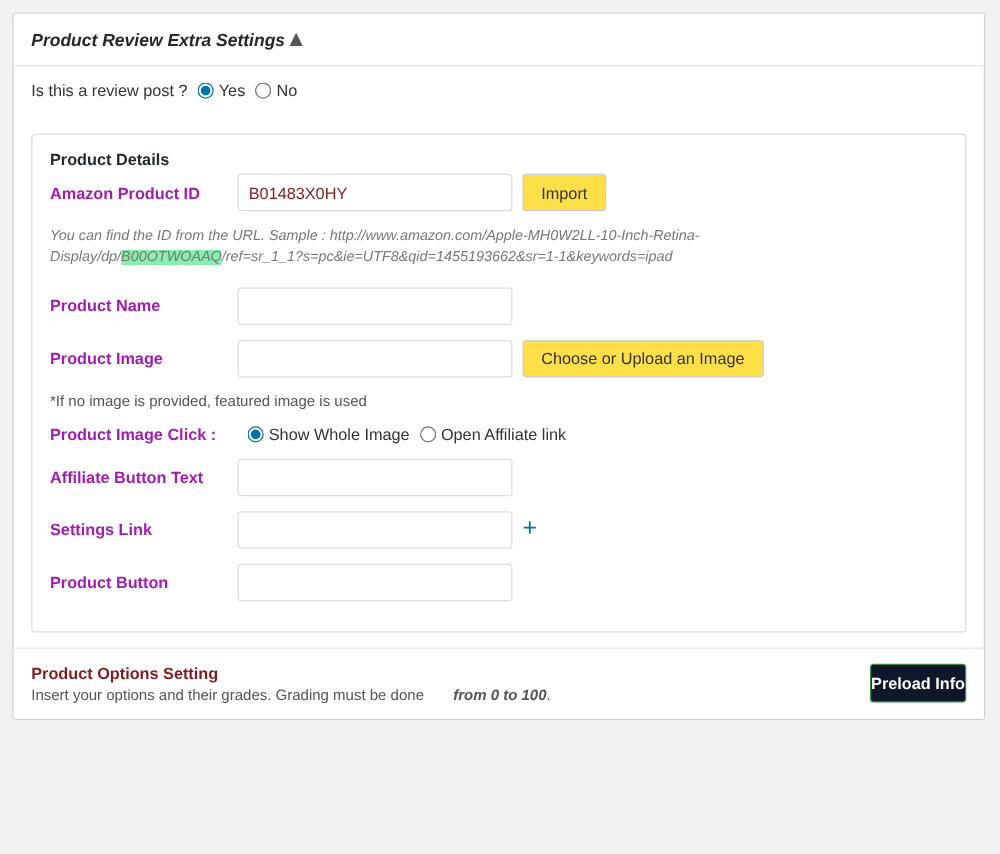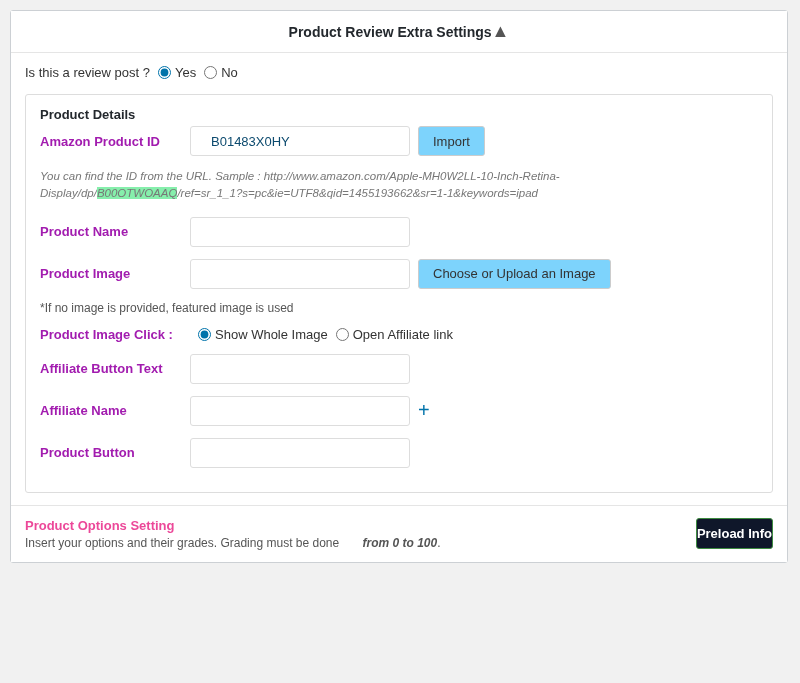--- a/index.html
+++ b/index.html
@@ -11,42 +11,43 @@
     }
     .panel {
       background: #fff;
       border: 1px solid #ccd0d4;
       border-radius: 3px;
       margin: 10px;
       max-width: 778px;
     }
     .panel-header {
       display: flex;
-      justify-content: center;
+      justify-content: flex-start;
       align-items: center;
       padding: 10px 14px;
       background: #fff;
       border-bottom: 1px solid #e5e5e5;
+      font-style: italic;
     }
     .panel-title {
       font-size: 14px;
       font-weight: 600;
       color: #23282d;
     }
     .panel-toggle {
       cursor: pointer;
       font-size: 18px;
       color: #555;
     }
     .panel-body {
       padding: 12px 14px;
     }
     .review-question {
       font-size: 13px;
-      margin-bottom: 14px;
+      margin-bottom: 27px;
       display: flex;
       align-items: flex-start;
       gap: 8px;
     }
     .review-question label {
       display: flex;
       align-items: center;
       gap: 4px;
       cursor: pointer;
     }
@@ -73,35 +74,35 @@
     }
     .form-label {
       font-weight: 700;
       font-size: 13px;
       min-width: 150px;
       color: #a21caf;
     }
     .form-input {
       border: 1px solid #ddd;
       border-radius: 3px;
-      padding: 5px 20px;
+      padding: 5px 8px;
       font-size: 13px;
       height: 30px;
       width: 220px;
-      color: #0c4a6e;
+      color: #7f1d1d;
       outline: none;
     }
     .btn {
       border: 1px solid #ccc;
       border-radius: 3px;
       padding: 5px 14px;
       font-size: 13px;
       cursor: pointer;
       height: 30px;
-      background: #7dd3fc;
+      background: #fde047;
       color: #333;
       margin-left: 8px;
     }
     .btn-green {
       background: #0f172a;
       border-color: #3d8b40;
       color: #fff;
       padding: 7px 0;
       height: auto;
       font-weight: 600;
@@ -151,21 +152,21 @@
       background: #fff;
       border-top: 1px solid #e5e5e5;
       padding: 12px 14px;
       display: flex;
       justify-content: space-between;
       align-items: center;
     }
     .bottom-info .bottom-title {
       font-weight: 700;
       font-size: 13px;
-      color: #ec4899;
+      color: #7f1d1d;
       margin-bottom: 3px;
     }
     .bottom-info .bottom-subtitle {
       font-size: 12px;
       color: #555;
     }
     .bottom-info .bottom-subtitle strong {
       font-style: italic;
       font-weight: 700;
       margin-left: 20px;
@@ -235,21 +236,21 @@
           <span>Open Affiliate link</span>
         </label>
       </div>
 
       <div class="form-row">
         <span class="form-label">Affiliate Button Text</span>
         <input type="text" class="form-input" style="">
       </div>
 
       <div class="form-row">
-        <span class="form-label">Affiliate Name</span>
+        <span class="form-label">Settings Link</span>
         <div class="affiliate-link-row">
           <input type="text" class="form-input" style="">
           <span class="plus-btn">+</span>
         </div>
       </div>
 
       <div class="form-row">
         <span class="form-label">Product Button</span>
         <input type="text" class="form-input" style="">
       </div>

